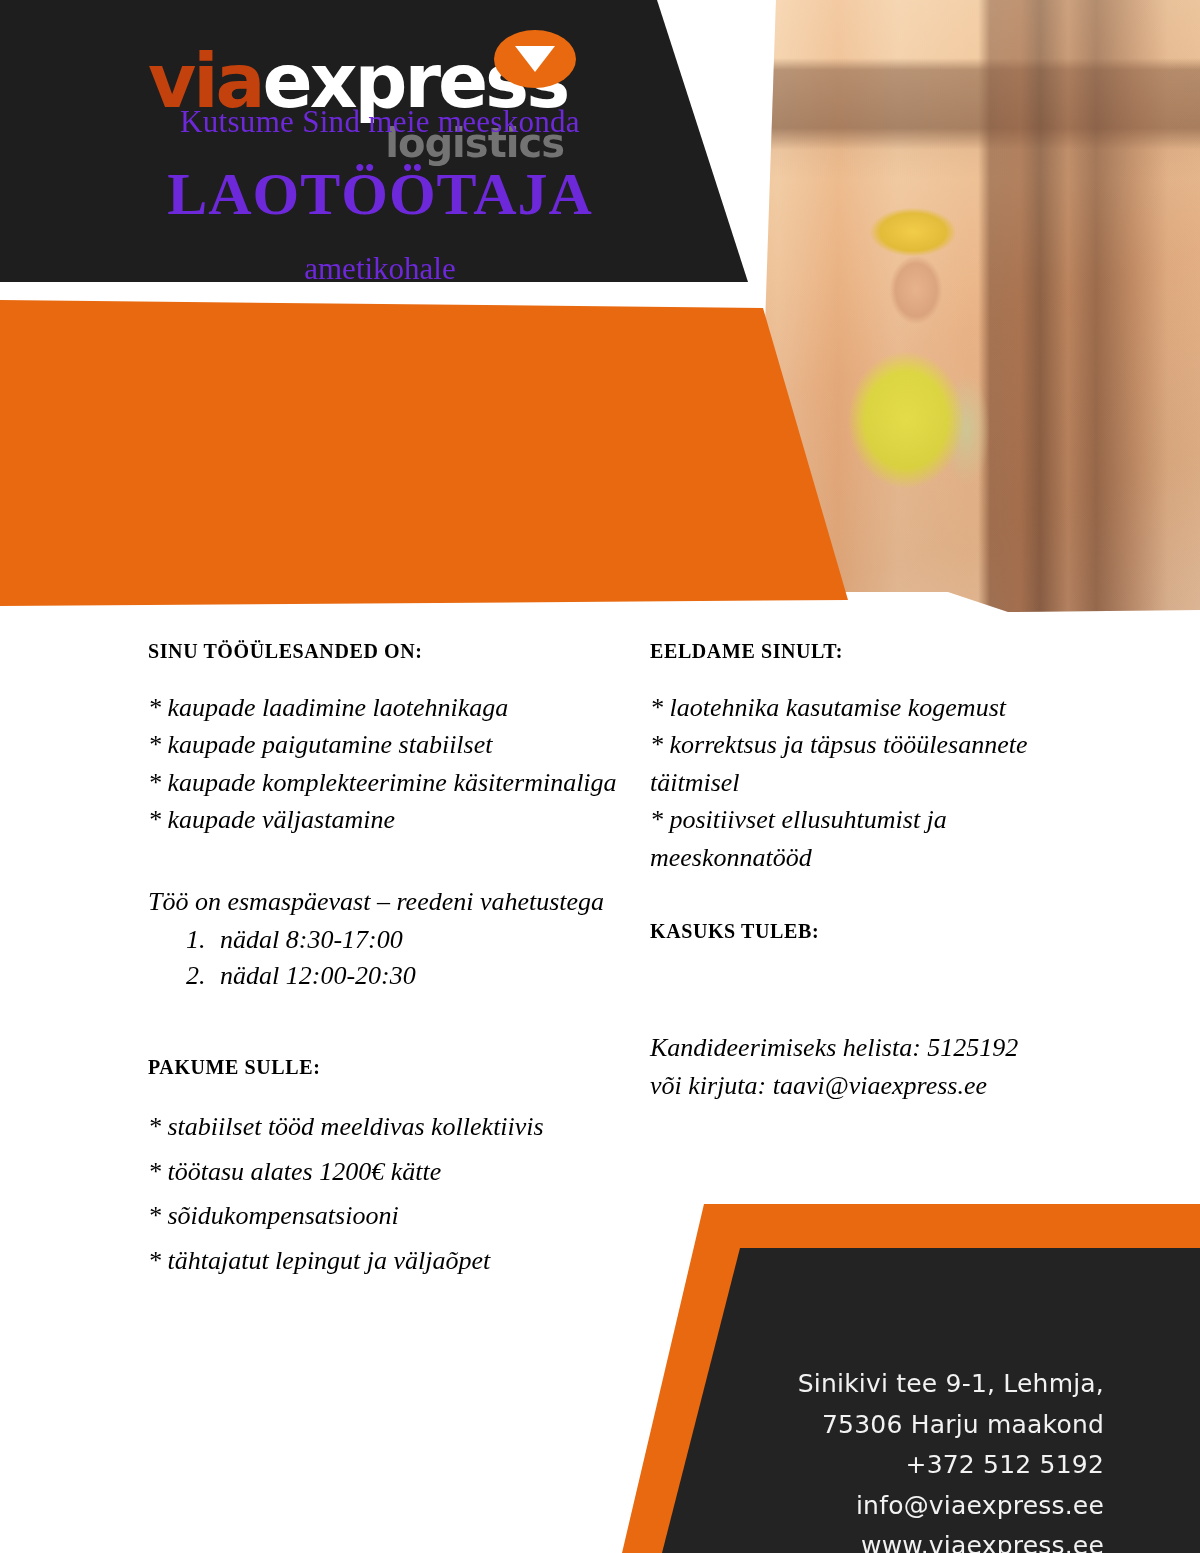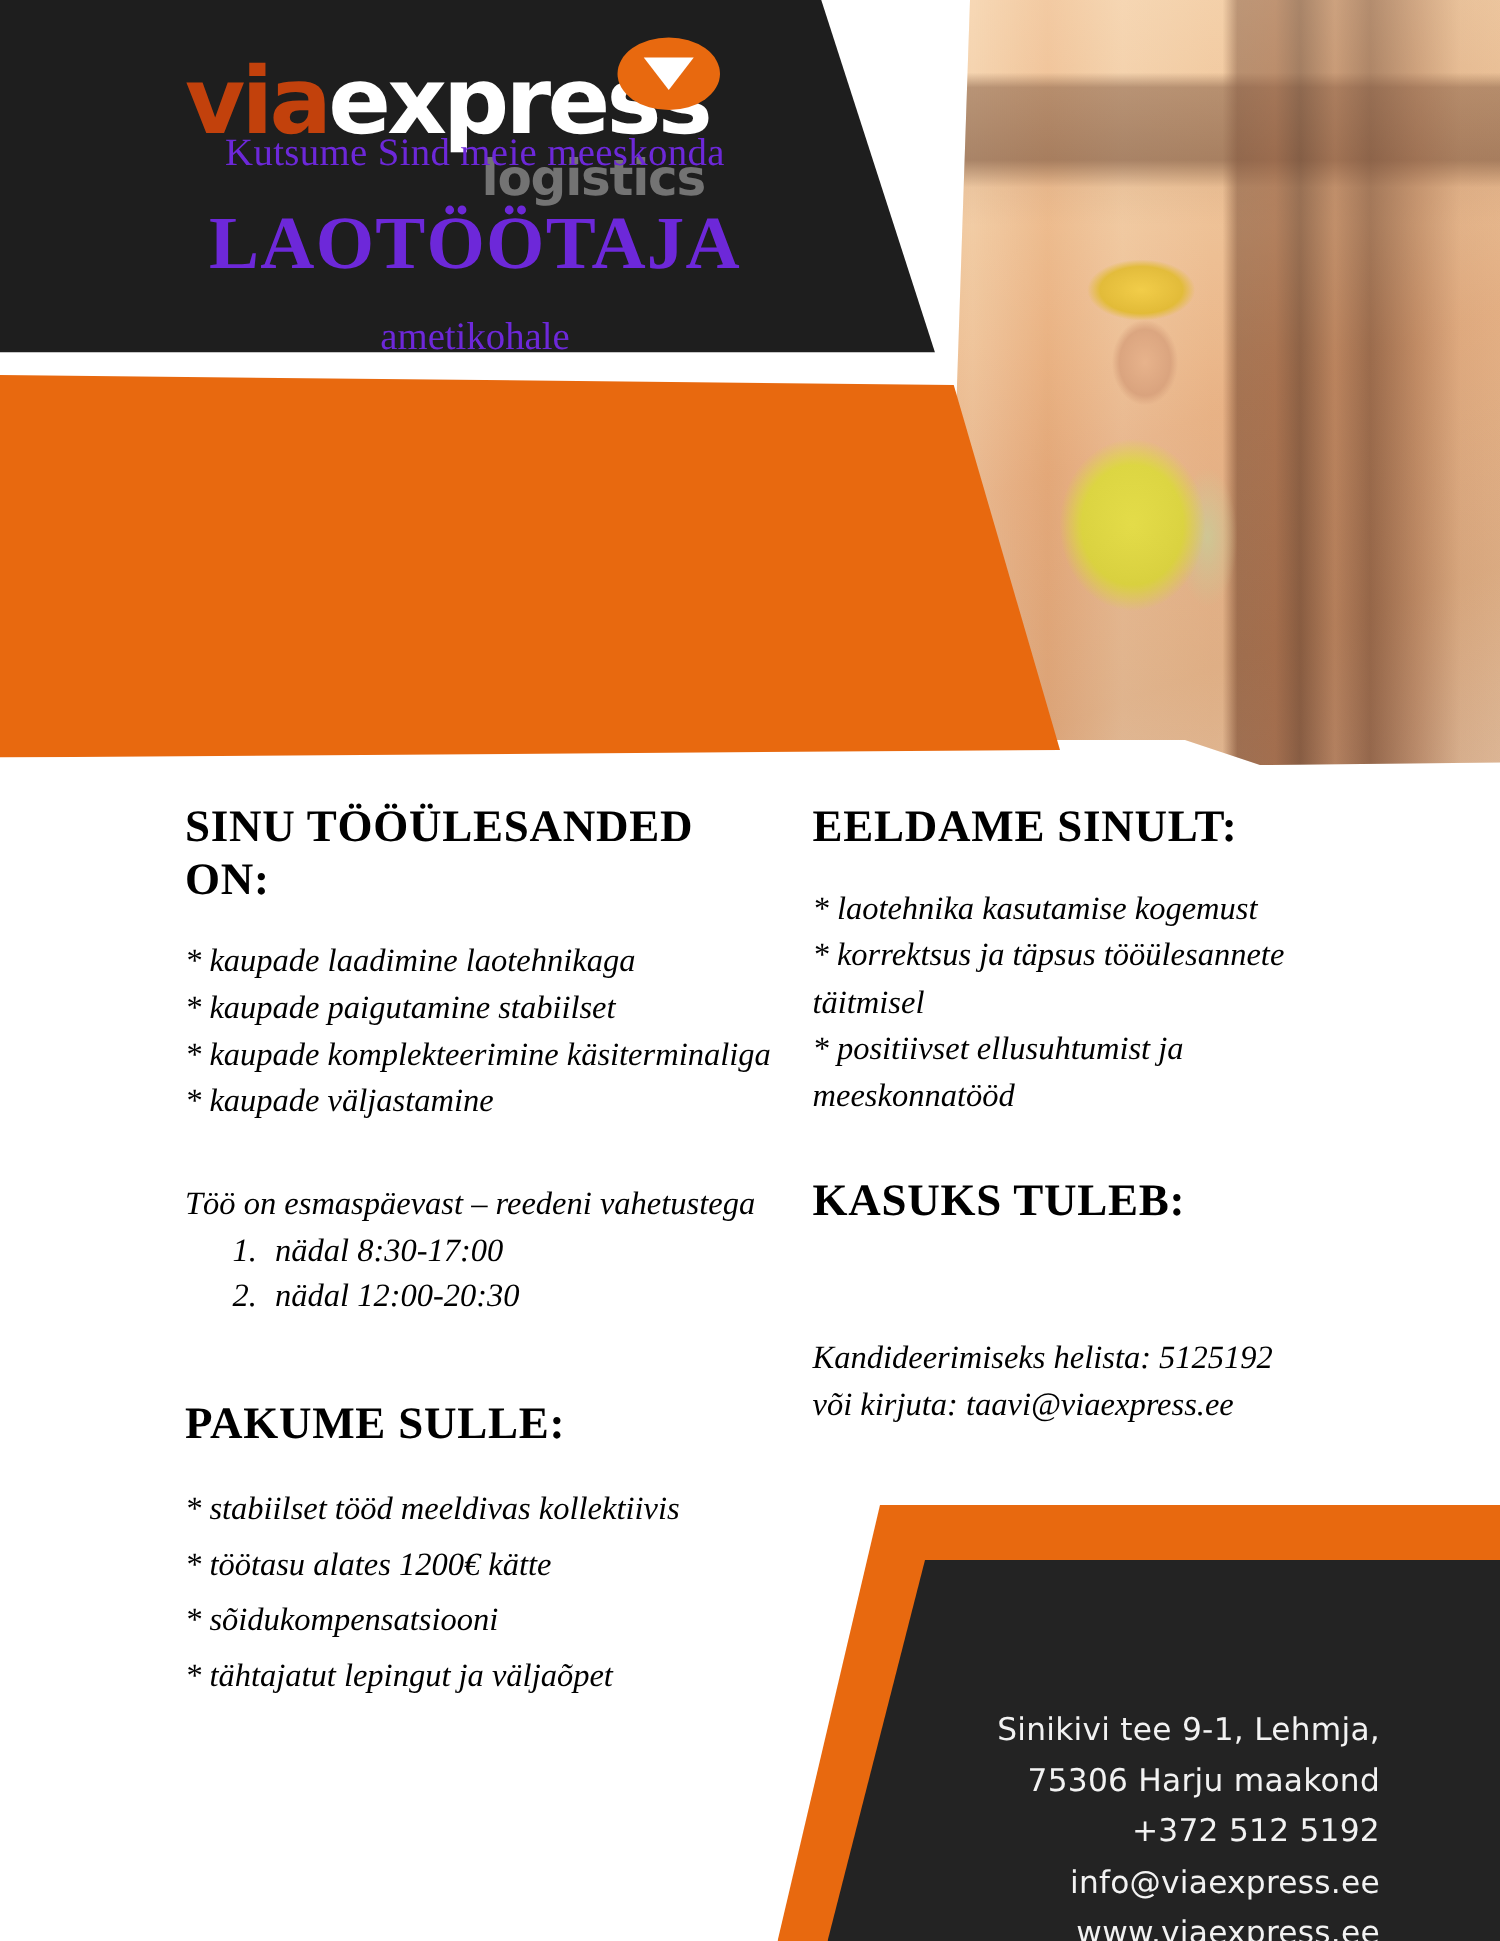--- a/index.html
+++ b/index.html
@@ -165,21 +165,21 @@
     width: 1200px;
   }
   .col {
     position: absolute;
     top: 0;
   }
   .col-left  { left: 148px; width: 470px; }
   .col-right { left: 650px; width: 430px; }
 
   h2.sec {
-    font-size: 36px;
+    font-size: 20px;
     font-weight: bold;
     letter-spacing: 0.6px;
     margin: 0 0 26px 0;
   }
   h2.sec.tight { margin-bottom: 24px; }
   .lines { margin: 0; font-style: italic; }
   .line {
     font-size: 26px;
     line-height: 1.44;
   }

